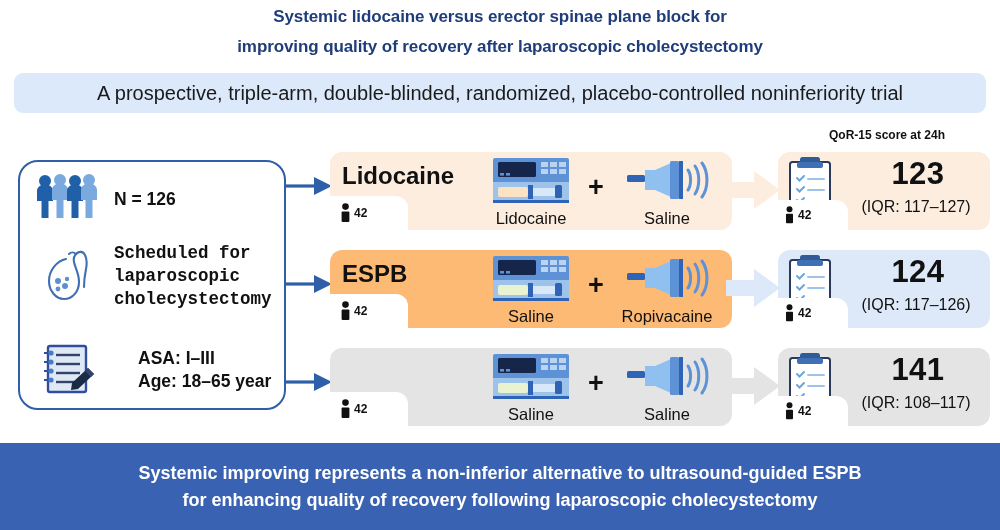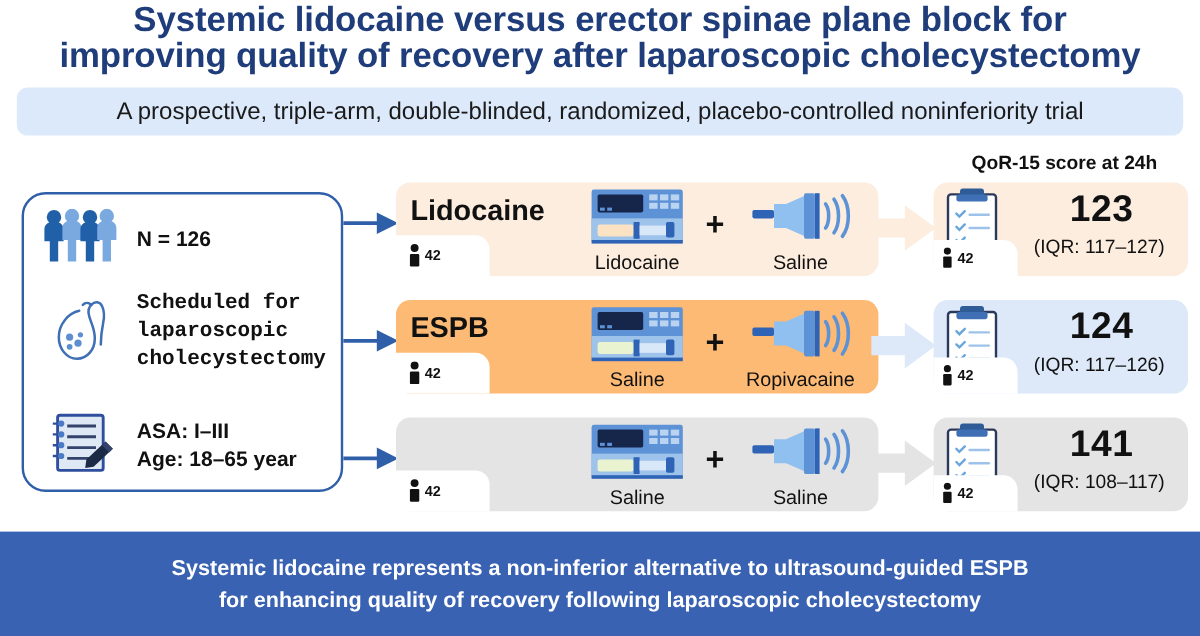--- a/index.html
+++ b/index.html
@@ -17,21 +17,21 @@
   }
 
   
   #title-block {
     position: absolute;
     left: 0; top: 2px;
     width: 1000px;
     text-align: center;
   }
   .title-line {
-    font-size: 29px;
+    font-size: 17px;
     font-weight: bold;
     color: #1f3d7a;
     letter-spacing: -0.1px;
     line-height: 30px;
   }
 
   
   #subtitle-band {
     position: absolute;
     left: 14px; top: 73px;
@@ -148,21 +148,21 @@
   .block-arrow.b0 { top: 168px; }
   .block-arrow.b1 { top: 266px; }
   .block-arrow.b2 { top: 364px; }
 
   
   #results-header {
     position: absolute;
     left: 782px; top: 128px;
     width: 210px;
     text-align: center;
-    font-size: 16px;
+    font-size: 12px;
     font-weight: bold;
     color: #111111;
   }
   .result-row {
     position: absolute;
     left: 778px;
     width: 212px;
     height: 78px;
     border-radius: 12px;
   }
@@ -286,21 +286,21 @@
         <g fill="#4a7bc4">
           <circle cx="17" cy="13" r="2.6"></circle>
             <circle cx="17" cy="22" r="2.6"></circle>
           <circle cx="17" cy="31" r="2.6"></circle>
             <circle cx="17" cy="40" r="2.6"></circle>
         </g>
         <path d="M54 28l6 6-16 15-7 1 1-7z" fill="#1b2b45"></path>
         <path d="M54 28l6 6-3 3-6-6z" fill="#33436b"></path>
       </svg>
     </span>
-    <span class="patient-text" style="white-space:pre-line;">ASA: I–III
+    <span class="patient-text" style="white-space:pre-line;margin-left:24px;">ASA: I–III
 Age: 18–65 year</span>
   </div>
 </div>
 
 <svg class="conn-arrow" style="left:286px; top:170px;" width="48" height="32" viewBox="0 0 48 32">
   <line x1="0" y1="16" x2="30" y2="16" stroke="#2f5fa8" stroke-width="3.2"></line>
   <polygon points="28,7 46,16 28,25" fill="#2f5fa8"></polygon>
 </svg>
 <svg class="conn-arrow" style="left:286px; top:268px;" width="48" height="32" viewBox="0 0 48 32">
   <line x1="0" y1="16" x2="30" y2="16" stroke="#2f5fa8" stroke-width="3.2"></line>
@@ -562,15 +562,15 @@
       <circle cx="5.5" cy="3.6" r="3.3" fill="#111111"></circle>
       <rect x="1.6" y="8.6" width="7.8" height="10.5" rx="1" fill="#111111"></rect>
     </svg>
     <span class="count-num">42</span>
   </div>
   <div class="score-num">141</div>
   <div class="score-iqr">(IQR: 108–117)</div>
 </div>
 
 <div id="conclusion-banner">
-  <div class="concl-line">Systemic lidocaine represents a non-inferior alternative to ultrasound-guided ESPB</div>
+  <div class="concl-line">Systemic improving represents a non-inferior alternative to ultrasound-guided ESPB</div>
   <div class="concl-line">for enhancing quality of recovery following laparoscopic cholecystectomy</div>
 </div>
 
 </body></html>

